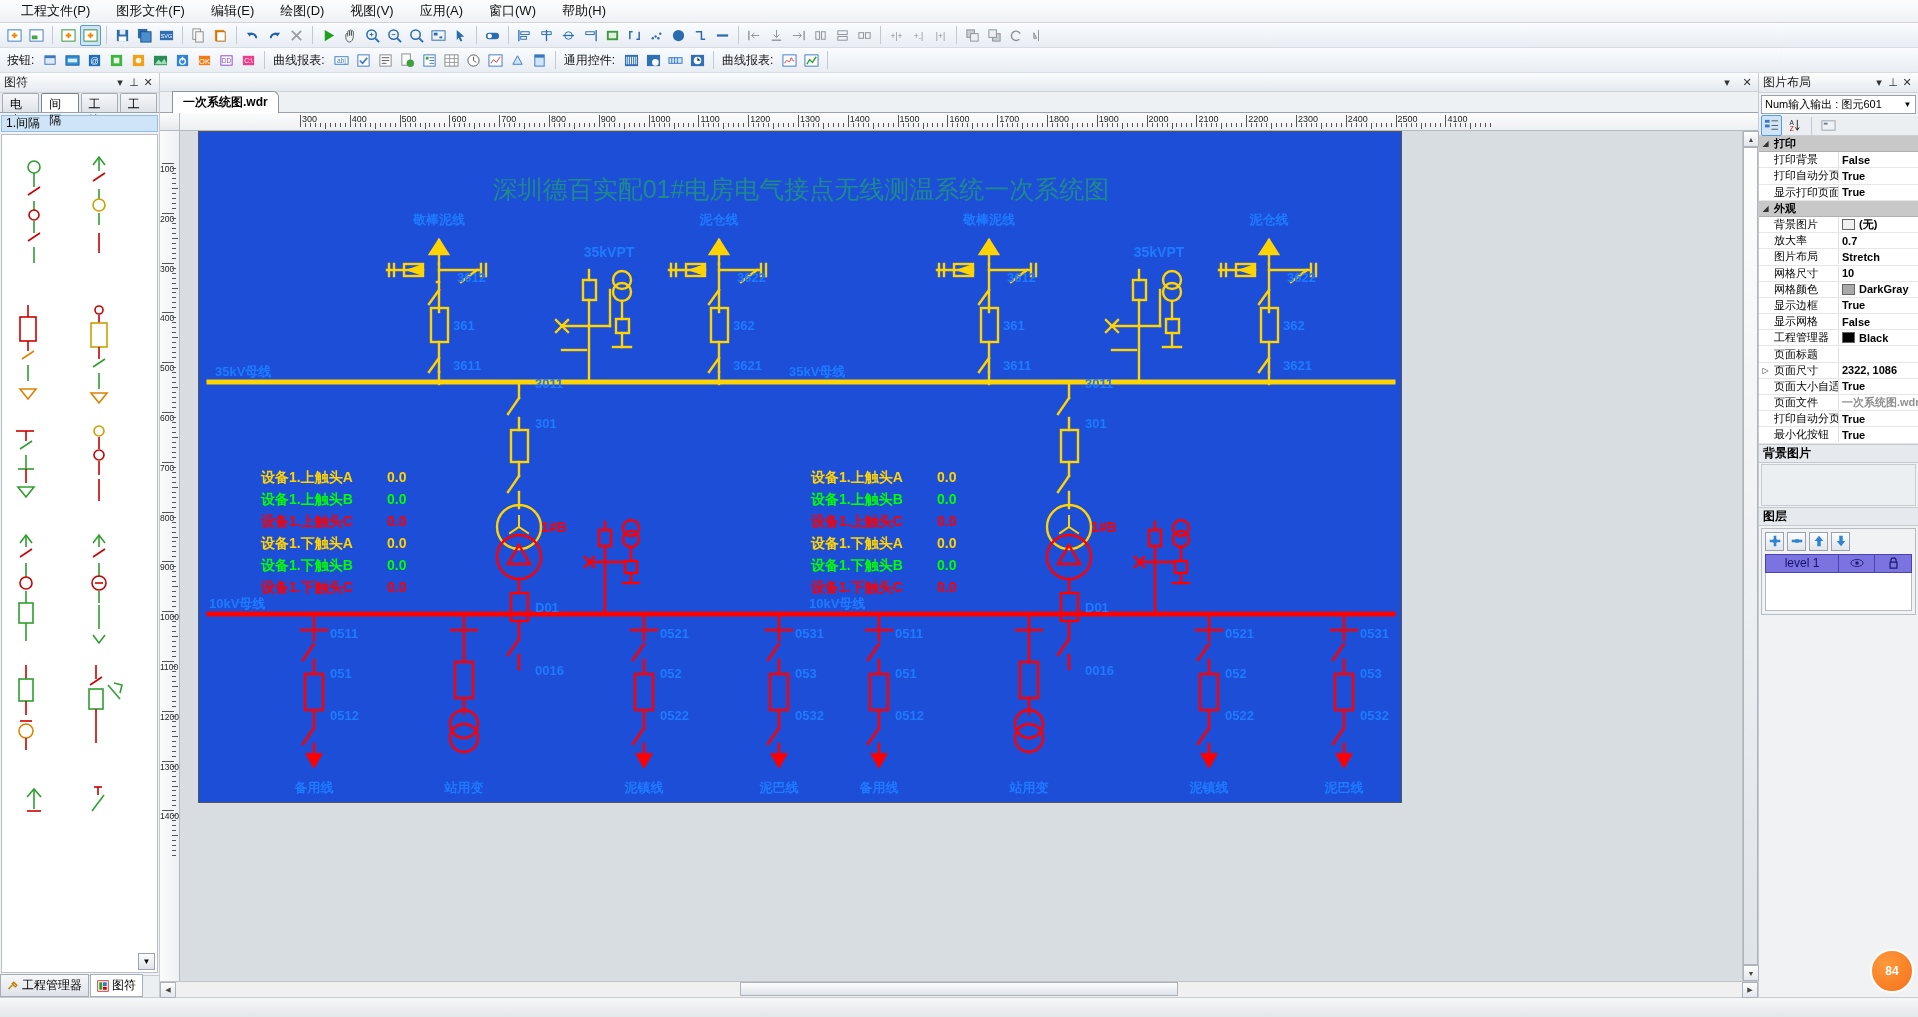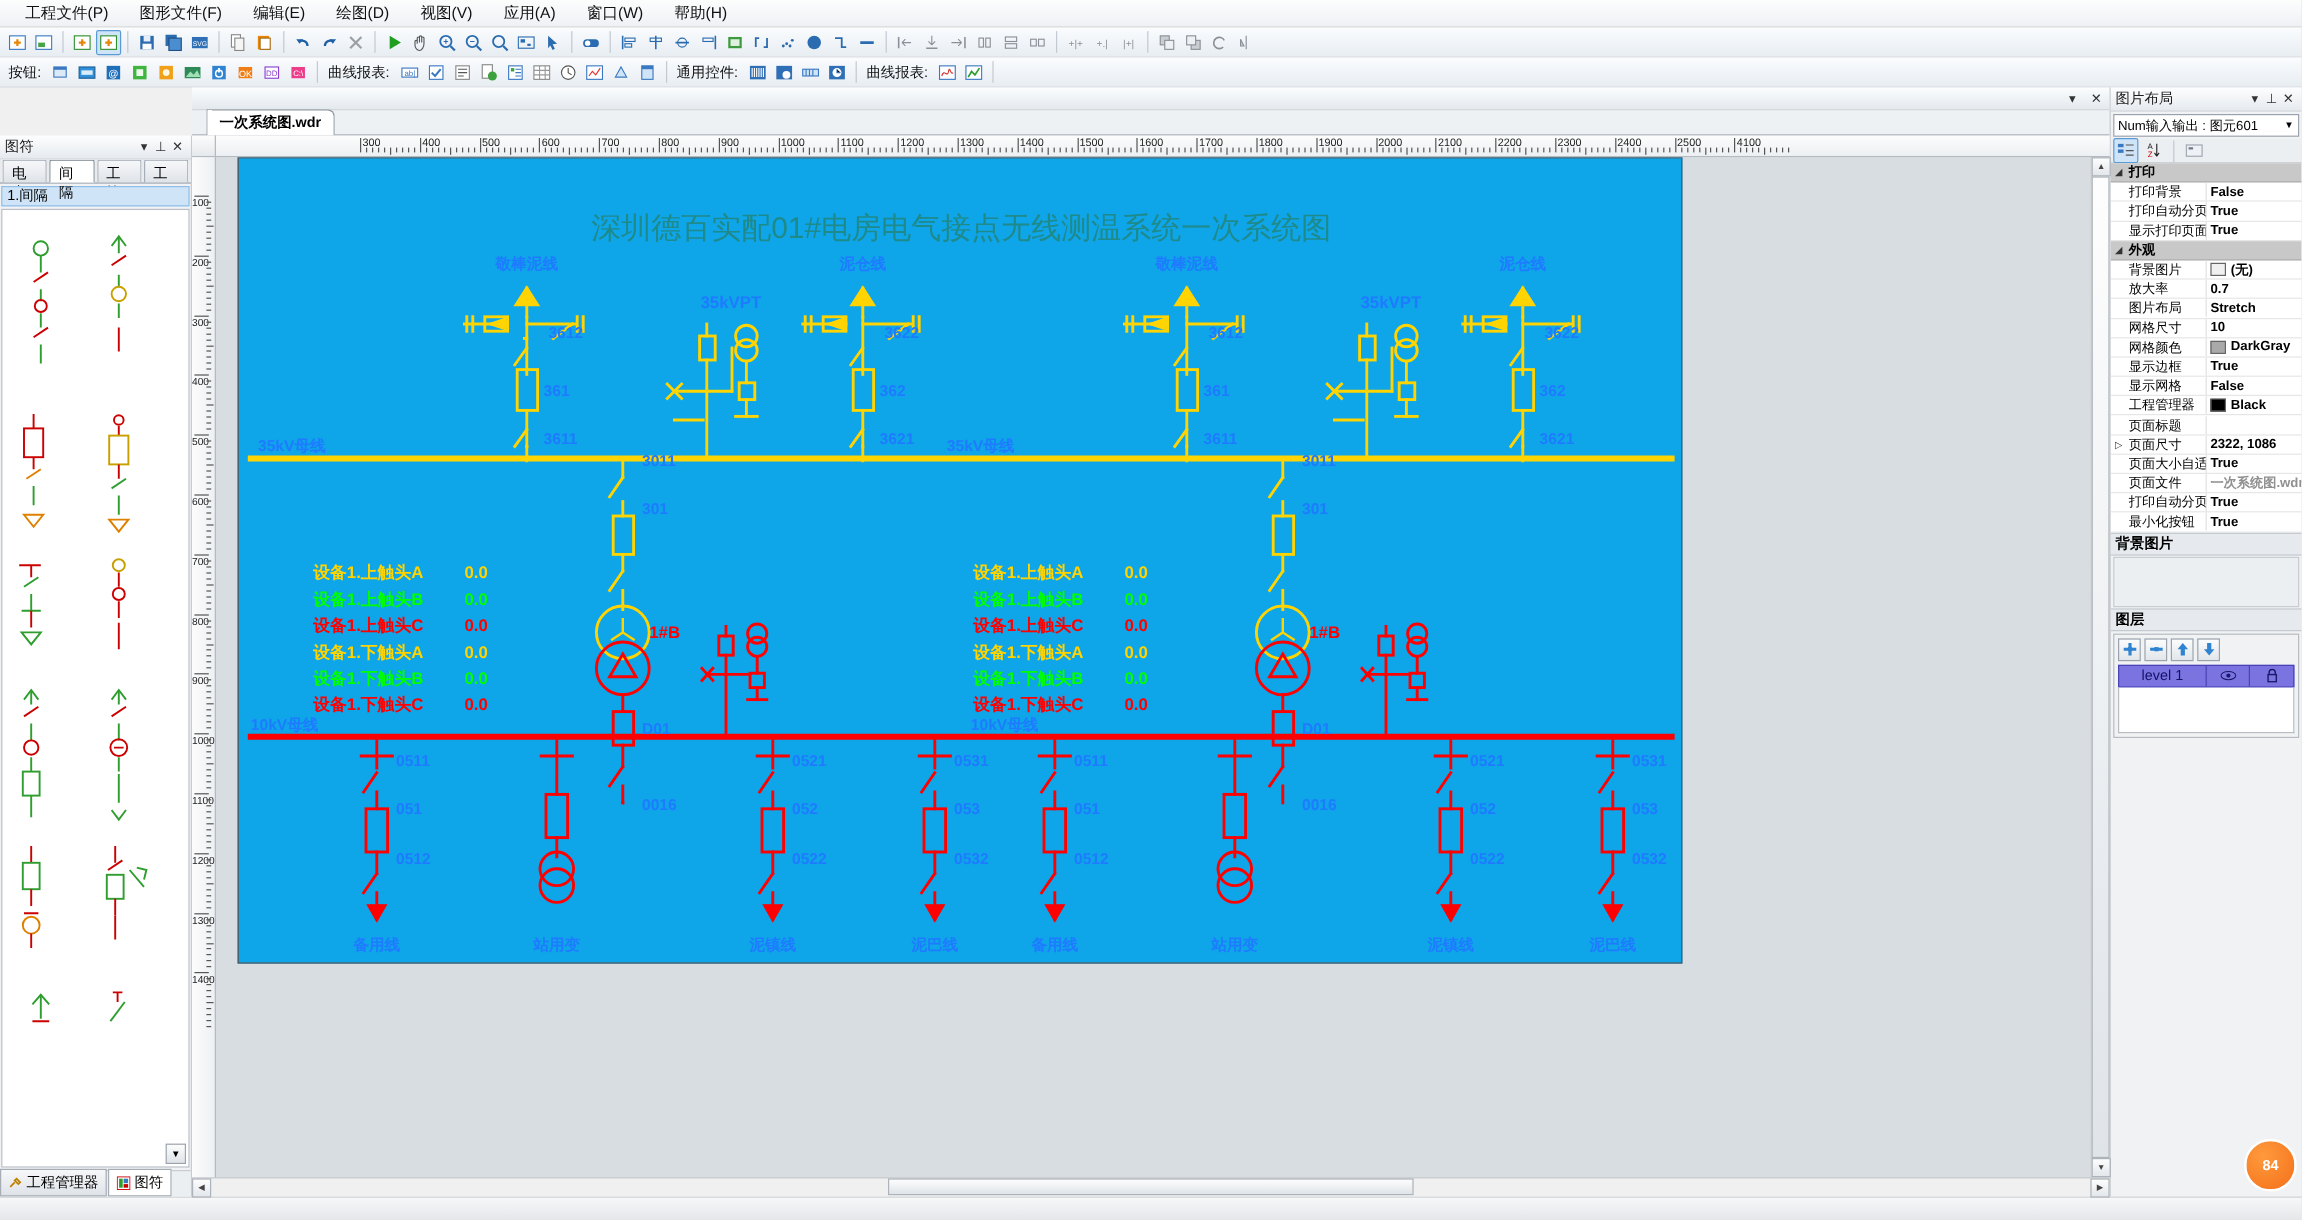--- a/index.html
+++ b/index.html
@@ -17,21 +17,21 @@
   
   .toolbar{height:25px;background:linear-gradient(#fafcfe,#e8edf3);border-bottom:1px solid #d8dde3;display:flex;align-items:center;padding:0 4px;gap:1px;}
   .tb-lab{font-size:12px;padding:0 5px 0 3px;color:#111;white-space:nowrap;}
   .sep{width:1px;height:18px;background:#c3c9d1;margin:0 4px;}
   .tbtn{width:21px;height:21px;display:flex;align-items:center;justify-content:center;border:1px solid transparent;border-radius:2px;}
   .tbtn.sel{border-color:#5b9bd5;background:#cfe4f7;}
   .gico{width:15px;height:15px;display:block;}
   
   #main{display:flex;height:calc(1017px - 23px - 25px - 25px - 20px);}
   
-  #leftpanel{width:160px;background:#f1f2f4;border-right:1px solid #c8ccd0;display:flex;flex-direction:column;margin-top:40px;}
+  #leftpanel{width:160px;background:#f1f2f4;border-right:1px solid #c8ccd0;display:flex;flex-direction:column;}
   .panel-cap{height:20px;background:linear-gradient(#fdfefe,#e6eaef);display:flex;align-items:center;padding:0 4px;border-bottom:1px solid #d0d4d8;font-size:12px;}
   .panel-cap .t{flex:1;color:#1c1c1c;}
   .capbtn{width:14px;height:14px;display:flex;align-items:center;justify-content:center;font-size:11px;color:#333;}
   .tabrow{display:flex;height:20px;background:#e9ecef;padding-left:2px;border-bottom:1px solid #9aa3ad;}
   .tabrow .tb{padding:2px 7px 0 7px;font-size:12px;border:1px solid #a6adb5;border-bottom:none;background:linear-gradient(#f6f7f9,#dfe3e8);margin-right:2px;border-radius:2px 2px 0 0;line-height:16px;}
   .tabrow .tb.active{background:#fff;border-color:#7a8692;position:relative;top:0;font-weight:normal;}
   .treeitem{height:17px;background:#cfe5f7;border:1px solid #8fbfe8;display:flex;align-items:center;font-size:12px;padding-left:4px;margin:2px 1px 0 1px;}
   #symgrid{flex:1;background:#fff;border:1px solid #b9bfc5;margin:2px 1px;overflow:hidden;position:relative;}
   #scroll-down{position:absolute;right:2px;bottom:2px;width:17px;height:17px;border:1px solid #9aa3ad;background:linear-gradient(#fdfdfd,#dfe3e8);display:flex;align-items:center;justify-content:center;font-size:8px;}
   #lefttabs{height:22px;display:flex;align-items:flex-end;background:#eceff2;border-top:1px solid #c8ccd0;}
@@ -48,21 +48,21 @@
   #canvasarea{flex:1;display:flex;flex-direction:column;position:relative;background:#d8dde2;}
   #rulerrow{display:flex;height:18px;}
   #corner{width:20px;background:linear-gradient(#fcfcfc,#e6e9ec);border-right:1px solid #b5bac0;border-bottom:1px solid #b5bac0;}
   #hruler{flex:1;background:linear-gradient(#fcfcfc,#edf0f3);border-bottom:1px solid #b5bac0;position:relative;overflow:hidden;}
   #vrulwrap{display:flex;flex:1;min-height:0;}
   #vruler{width:20px;background:linear-gradient(90deg,#fcfcfc,#edf0f3);border-right:1px solid #b5bac0;position:relative;overflow:hidden;}
   .tick{position:absolute;background:#555;}
   .rlab{position:absolute;font-size:9px;color:#222;font-family:"Liberation Sans",sans-serif;}
   .vlab{position:absolute;font-size:9px;color:#222;}
   #canvaswrap{flex:1;position:relative;overflow:hidden;background:#d8dde2;}
-  #canvas{position:absolute;left:18px;top:0;width:1204px;height:672px;background:#0ea5e9;border:1px solid #555;}
+  #canvas{position:absolute;left:18px;top:0;width:1204px;height:672px;background:#1d4ed8;border:1px solid #555;}
   #vscroll{width:16px;background:#f0f0f0;border-left:1px solid #c0c4c8;display:flex;flex-direction:column;}
   #hscrollrow{height:16px;display:flex;background:#f0f0f0;border-top:1px solid #c0c4c8;}
   .sbtn{width:16px;height:16px;background:linear-gradient(#fdfdfd,#e3e7eb);border:1px solid #adb3ba;display:flex;align-items:center;justify-content:center;font-size:7px;color:#444;}
   .sthumb{background:linear-gradient(#fdfdfd,#dfe4e9);border:1px solid #adb3ba;}
   
   #rightpanel{width:160px;background:#f1f2f4;border-left:1px solid #c8ccd0;display:flex;flex-direction:column;}
   #numcombo{height:19px;margin:2px;border:1px solid #9aa3ad;background:#fff;display:flex;align-items:center;padding-left:3px;font-size:11px;}
   #numcombo .arrow{margin-left:auto;width:15px;display:flex;align-items:center;justify-content:center;font-size:8px;}
   #propbar{height:20px;display:flex;align-items:center;gap:2px;padding:1px 2px;background:#eceff2;border-bottom:1px solid #ccd1d6;}
   #proptable{flex:0 0 auto;background:#fff;font-size:11px;}

